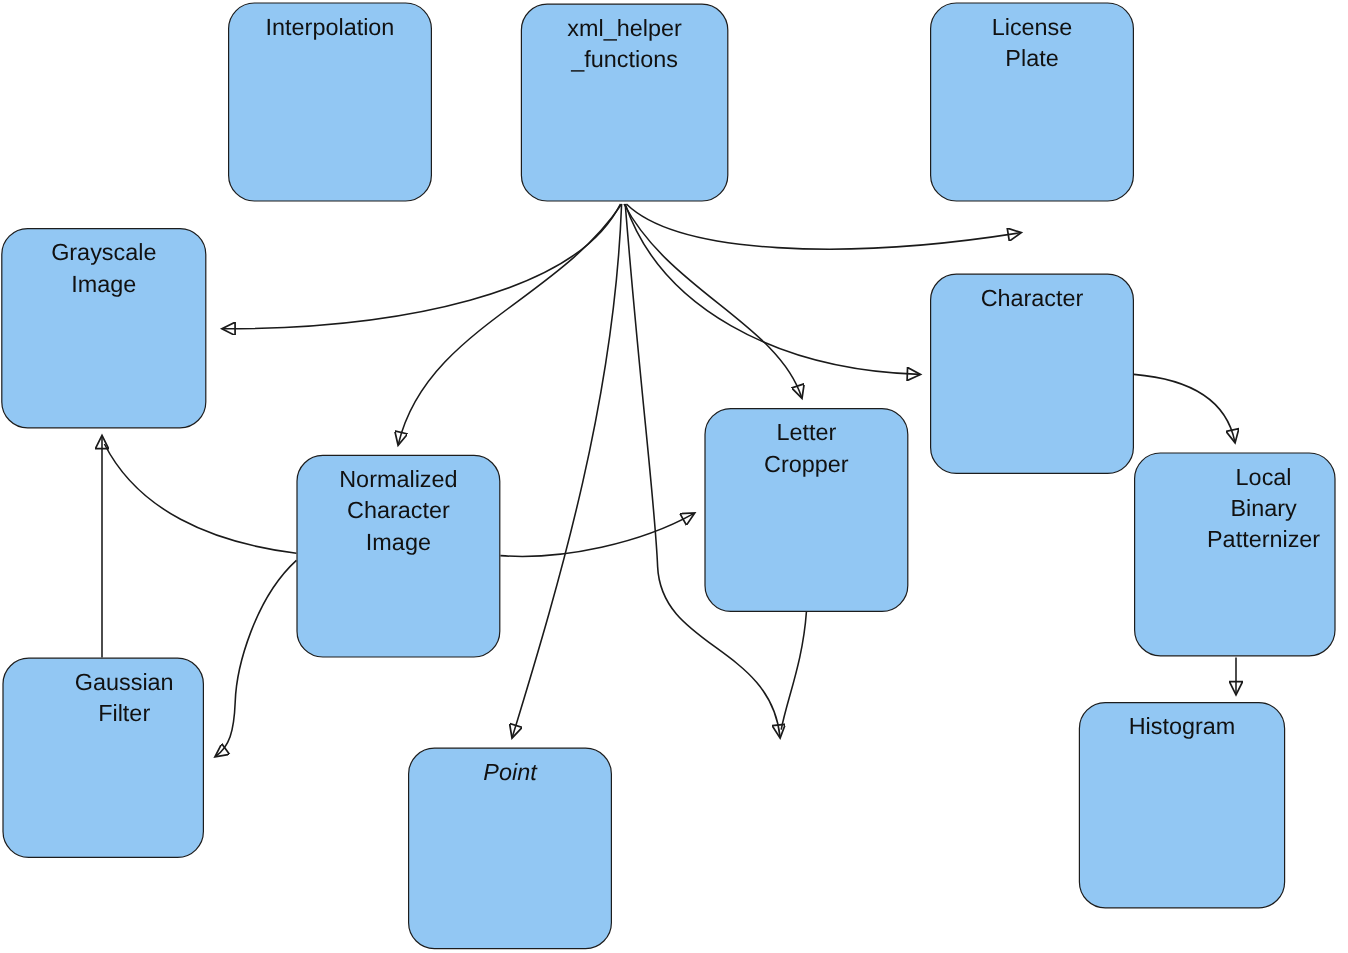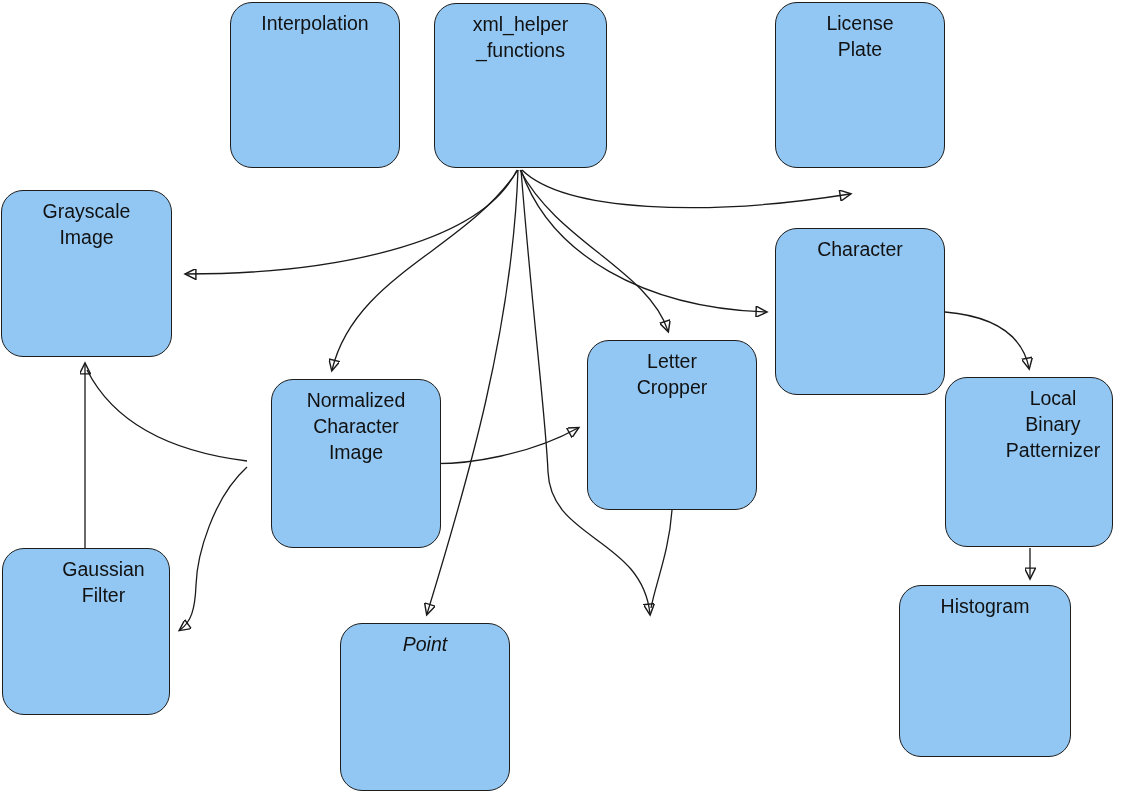--- a/index.html
+++ b/index.html
@@ -21,26 +21,26 @@
     display:flex;
     justify-content:center;
     align-items:flex-start;
     text-align:center;
     padding-top:7px;
     font-size:19.5px;
     line-height:26px;
     color:#111111;
     white-space:pre-line;
   }
-  #n-interpolation{left:190px;top:2px;width:170px;height:166px;margin-left:40px;}
+  #n-interpolation{left:190px;top:2px;width:170px;height:166px;}
   #n-xml{left:434px;top:3px;width:173px;height:165px;}
   #n-license{left:775px;top:2px;width:170px;height:166px;}
   #n-grayscale{left:1px;top:190px;width:171px;height:167px;}
   #n-character{left:775px;top:228px;width:170px;height:167px;}
-  #n-normalized{left:247px;top:379px;width:170px;height:169px;margin-left:24px;}
+  #n-normalized{left:247px;top:379px;width:170px;height:169px;}
   #n-lettercropper{left:587px;top:340px;width:170px;height:170px;}
   #n-lbp{left:945px;top:377px;width:168px;height:170px;padding-left:48px;}
   #n-gaussian{left:2px;top:548px;width:168px;height:167px;padding-left:35px;}
   #n-point{left:340px;top:623px;width:170px;height:168px;font-style:italic;}
   #n-rectangle{left:568px;top:623px;width:169px;height:168px;}
   #n-histogram{left:899px;top:585px;width:172px;height:172px;}
 </style>
 </head>
 <body>
 

